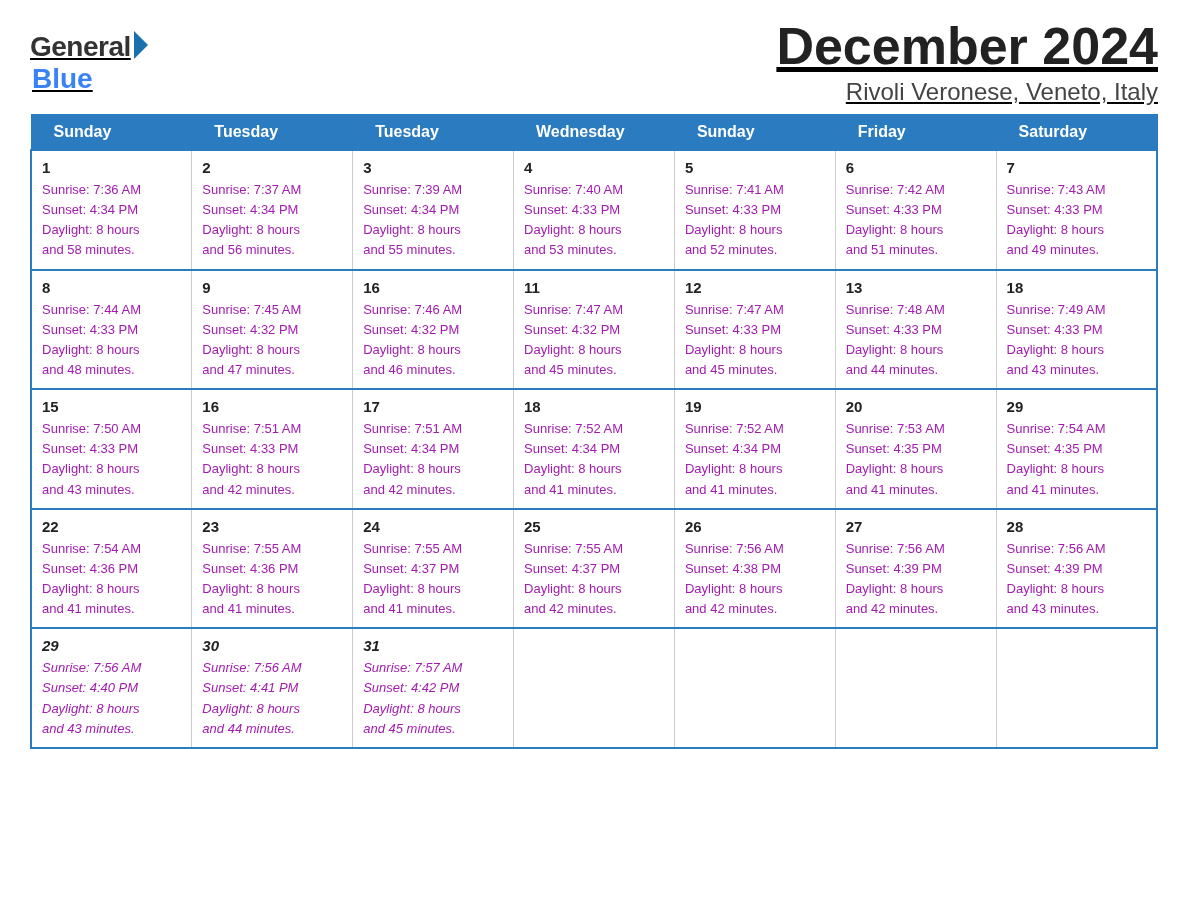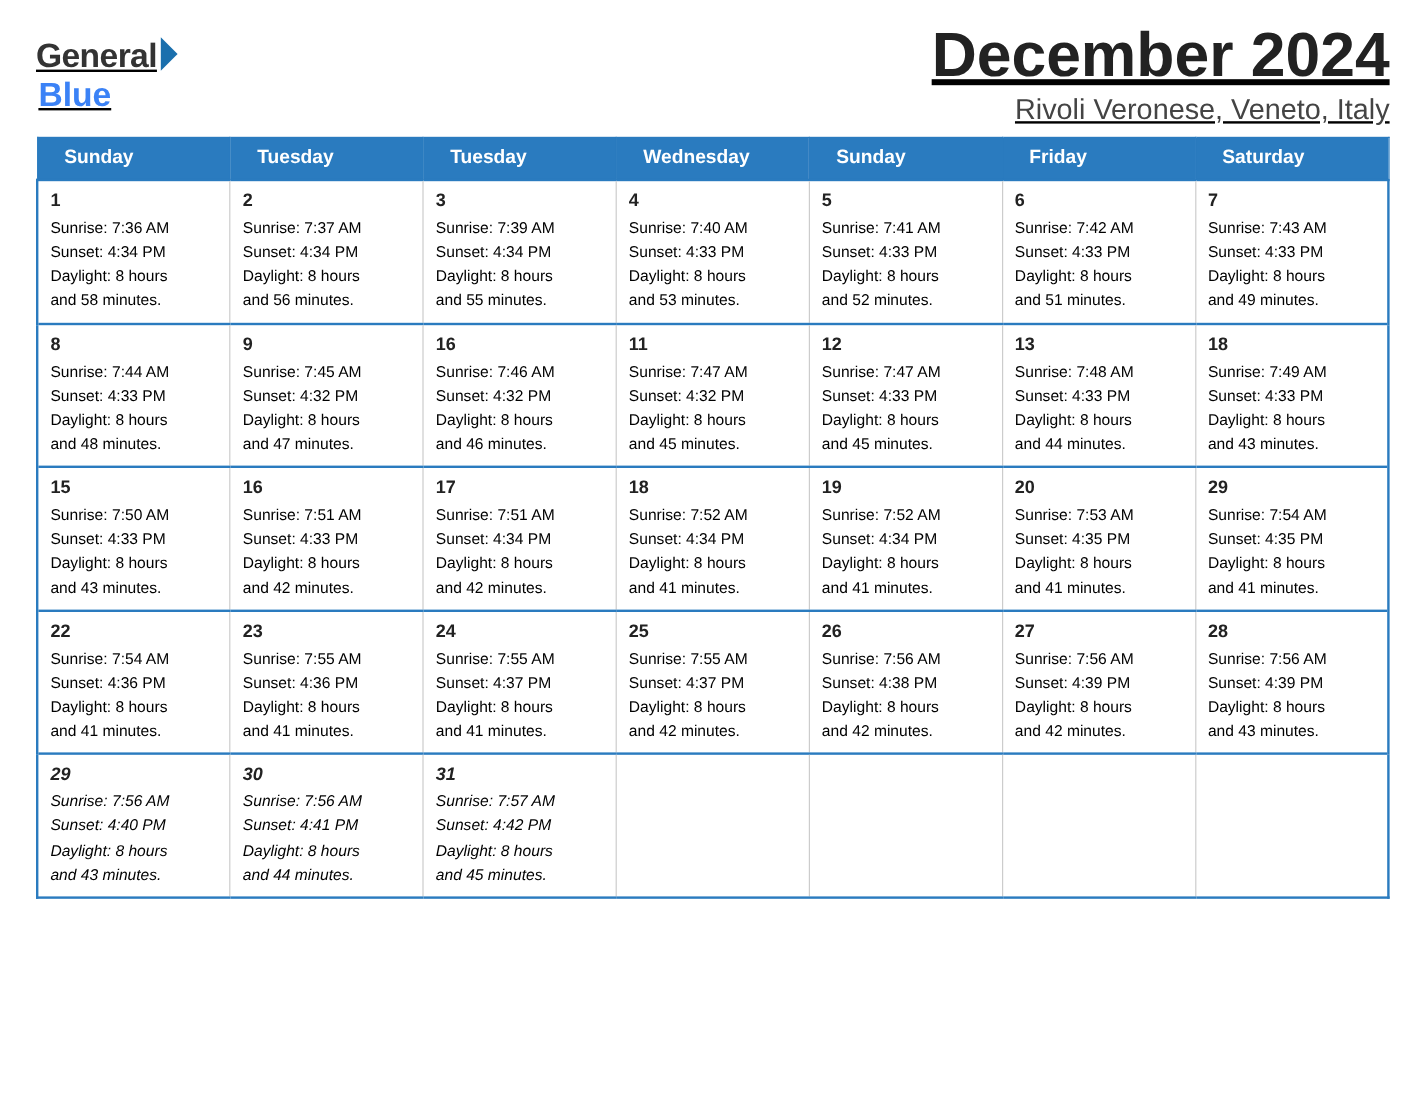--- a/index.html
+++ b/index.html
@@ -95,21 +95,21 @@
     }
     .day-num {
       font-size: 15px;
       font-weight: bold;
       color: #222;
       margin-bottom: 4px;
     }
     .day-info {
       font-size: 13px;
       line-height: 1.55;
-      color: #000000;
+      color: #a21caf;
     }
     .row-border-top td {
       border-top: 2px solid #2a7bbf;
     }
   </style>
 </head>
 <body>
 
 <div class="header">
   <div class="logo">

